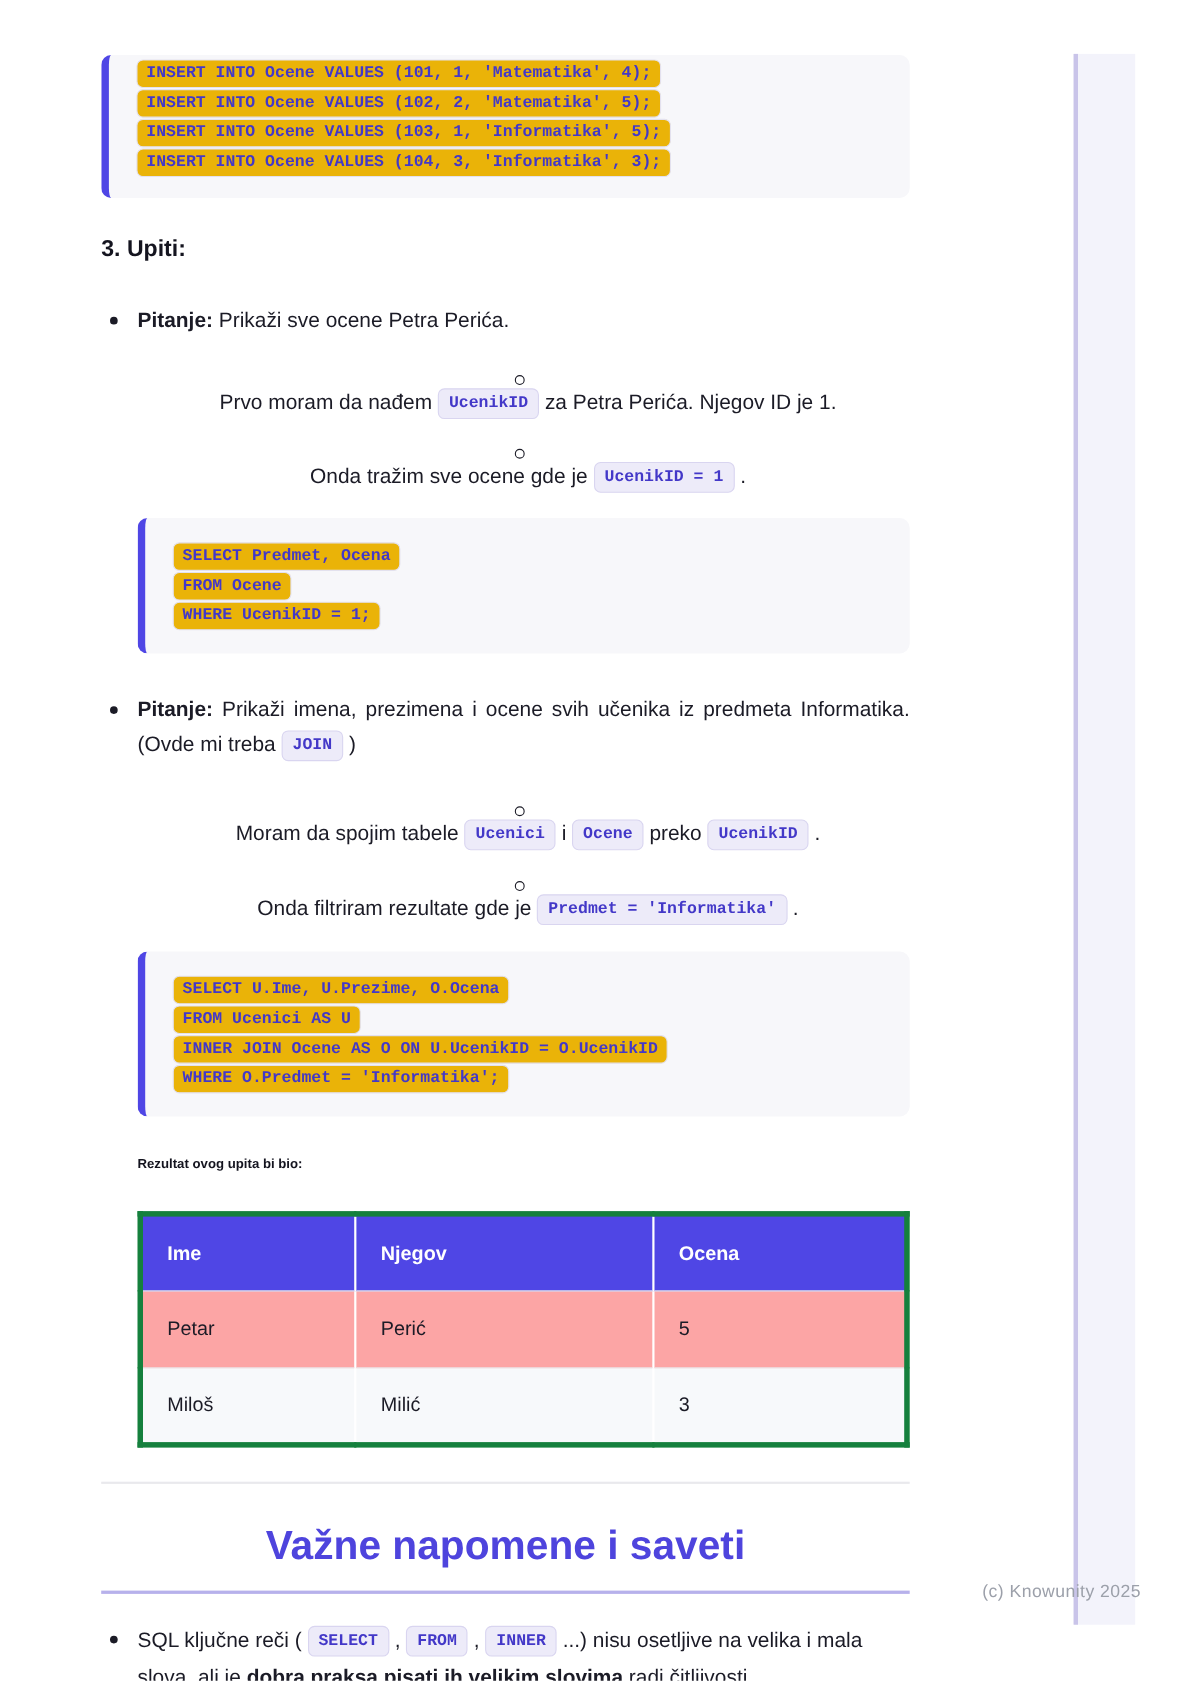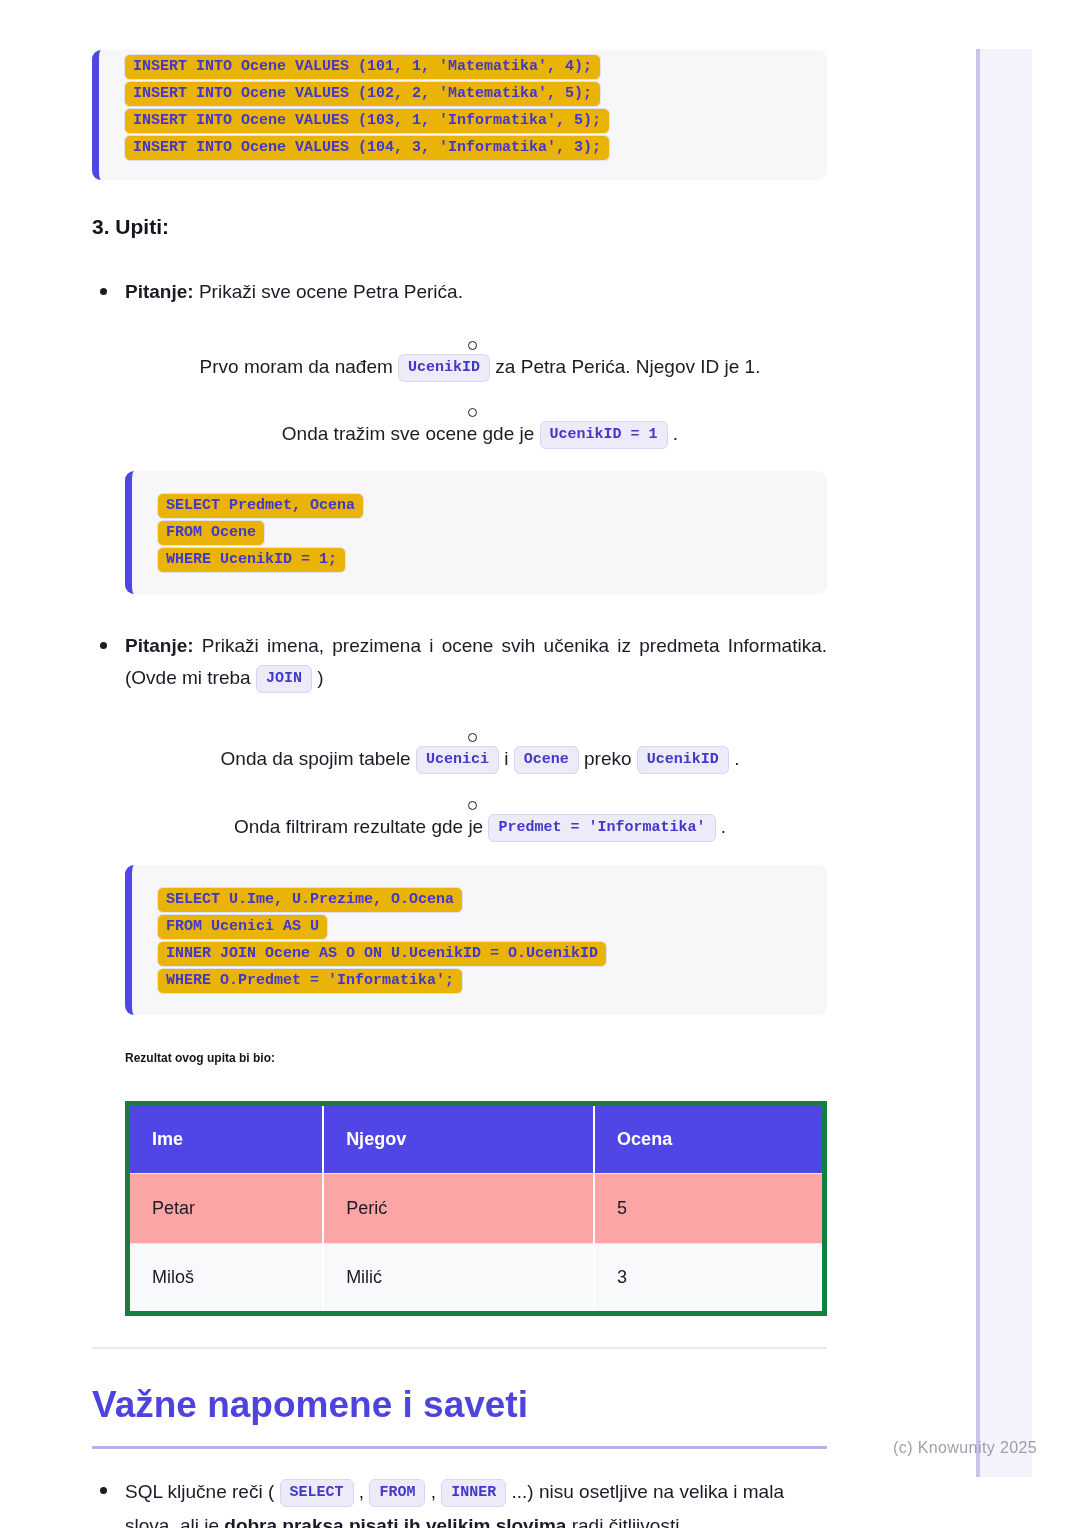--- a/index.html
+++ b/index.html
@@ -118,20 +118,21 @@
 
   .divider { margin-top:31px; height:2px; background:#e9e9ed; border:none; }
 
   h1.big {
     margin-top:34px;
     font-size:37px; line-height:44px;
     font-weight:700;
     color:#4e44dd;
     padding-bottom:19px;
     border-bottom:3px solid #b7b1eb;
+    text-align:center;
   }
 
   .note { margin-top:26px; }
 </style>
 </head>
 <body>
 
 <div class="page">
 
   <div class="edge-strip"></div>
@@ -188,21 +189,21 @@
       <div class="text justify">
         <b>Pitanje:</b><span> Prikaži imena, prezimena i ocene svih učenika iz predmeta Informatika. (Ovde mi treba </span><span class="chip">JOIN</span><span> )</span>
       </div>
     </div>
 
     <div class="sub" style="margin-top:26px">
       <span class="marker">
           <span class="ring"></span>
         </span>
       <div class="text">
-        <span>Onda da spojim tabele </span><span class="chip">Ucenici</span><span> i </span><span class="chip">Ocene</span><span> preko </span><span class="chip">UcenikID</span><span> .</span>
+        <span>Moram da spojim tabele </span><span class="chip">Ucenici</span><span> i </span><span class="chip">Ocene</span><span> preko </span><span class="chip">UcenikID</span><span> .</span>
       </div>
     </div>
 
     <div class="sub" style="margin-top:12px">
       <span class="marker">
           <span class="ring"></span>
         </span>
       <div class="text">
         <span>Onda filtriram rezultate gde je </span><span class="chip">Predmet = 'Informatika'</span><span> .</span>
       </div>

